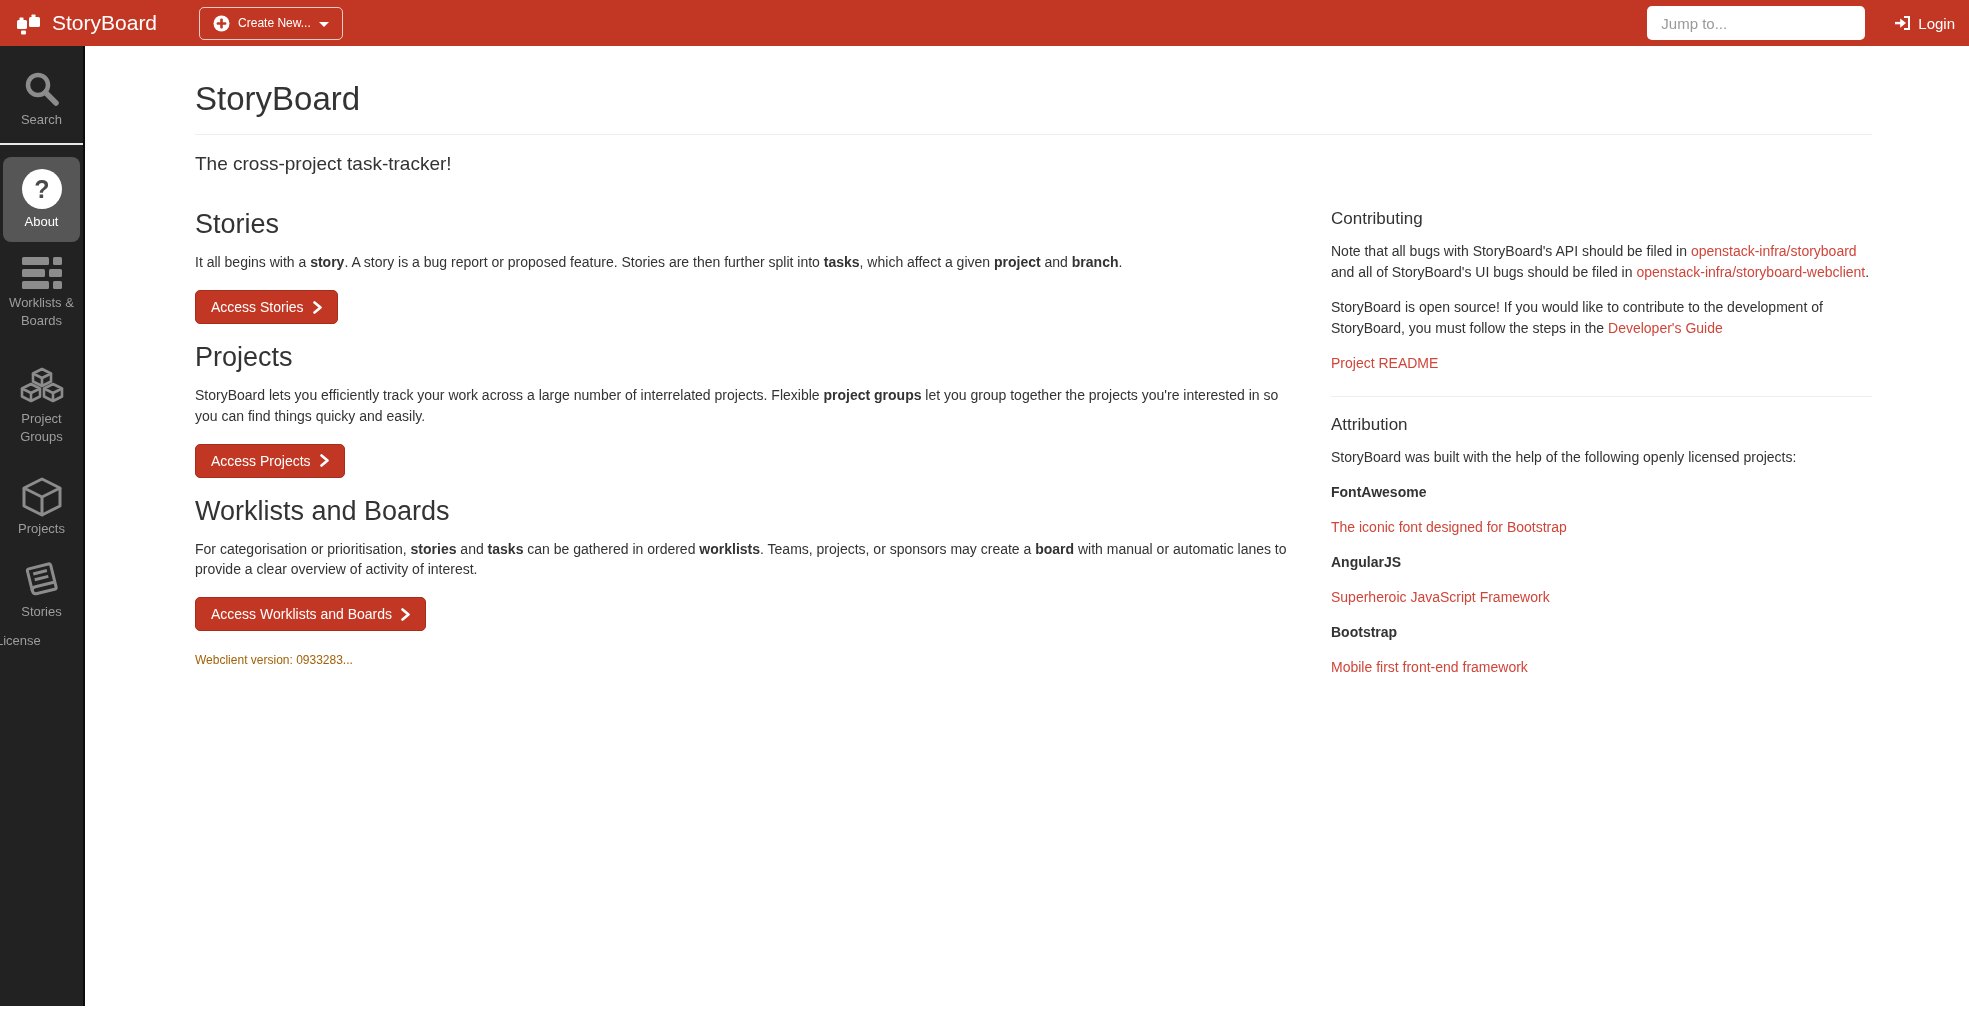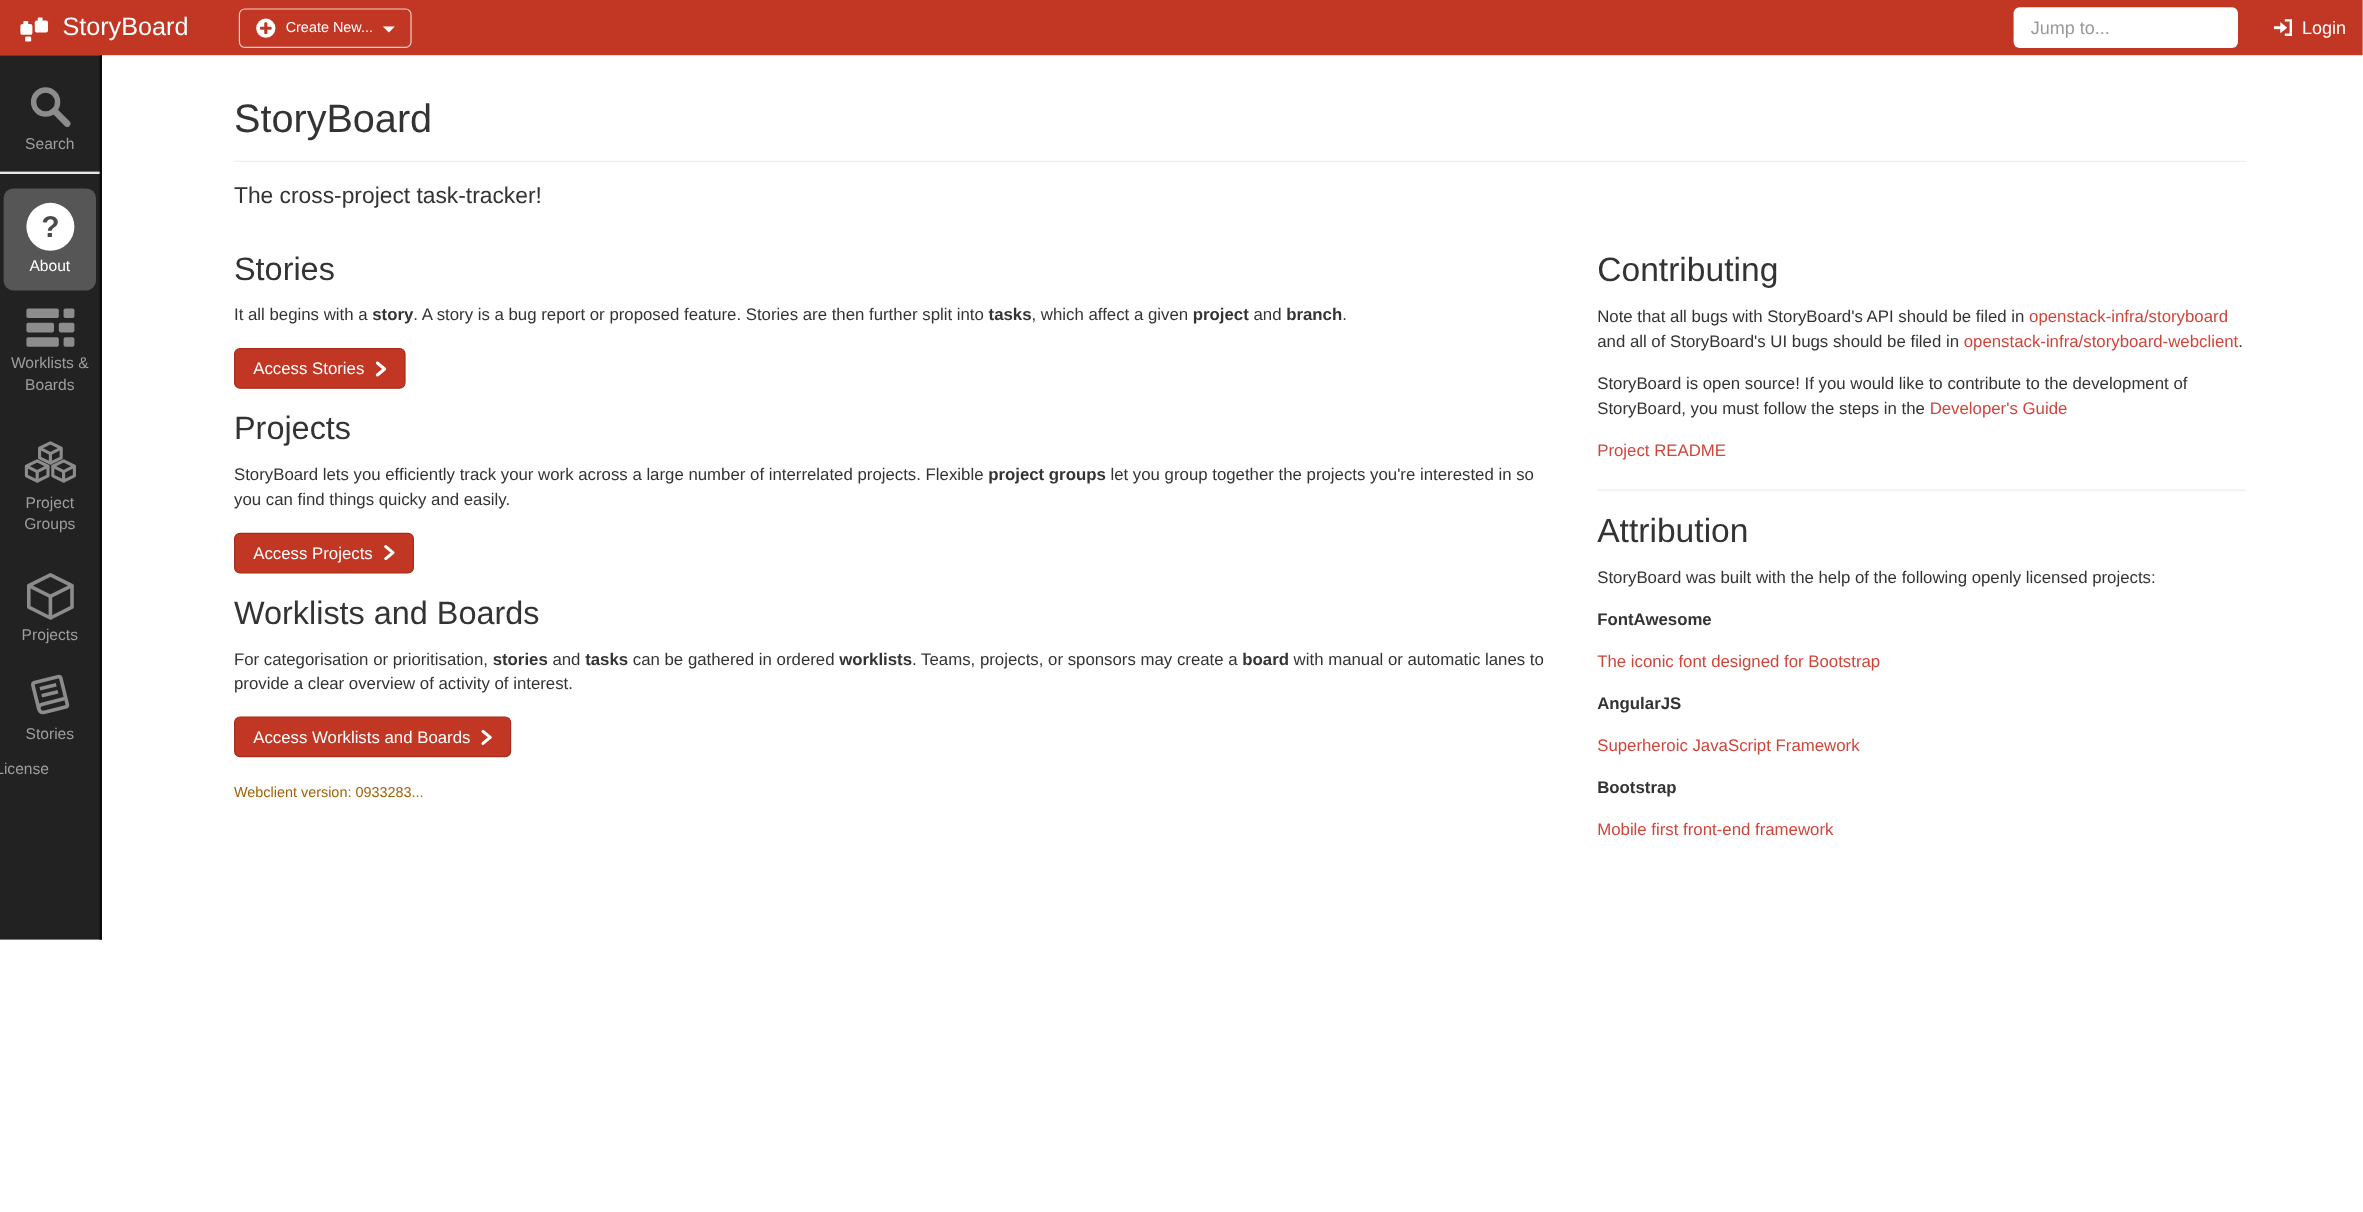--- a/index.html
+++ b/index.html
@@ -8,46 +8,46 @@
     font-family: "Liberation Sans", "DejaVu Sans", sans-serif;
     font-size: 14px; color:#333; background:#fff; overflow:hidden; position:relative;
   }
   
   .navbar { height:46px; background:#c23723; display:flex; align-items:center; padding:0 10px; color:#fff; }
   .brand { display:flex; align-items:center; gap:9px; font-size:21px; font-weight:500; color:#fff; margin-left:6px; cursor:pointer; }
   .create-btn { margin-left:42px; border:1px solid rgba(255,255,255,.75); border-radius:5px; padding:7px 13px;
     font-size:12px; display:flex; gap:8px; align-items:center; background:transparent; color:#fff; cursor:pointer; }
   .caret { width:0; height:0; border-left:5px solid transparent; border-right:5px solid transparent; border-top:5px solid #fff; margin-top:2px; }
   .nav-spacer { flex:1; }
-  .jump-input { width:187px; height:34px; border:none; border-radius:5px; padding:6px 14px; font-size:15px; color:#555; outline:none; }
+  .jump-input { width:218px; height:34px; border:none; border-radius:5px; padding:6px 14px; font-size:15px; color:#555; outline:none; }
   .jump-input::placeholder { color:#999; }
   .login { display:flex; align-items:center; gap:7px; margin-left:30px; margin-right:4px; font-size:15px; color:#ffffff; cursor:pointer; white-space:nowrap; }
   
-  .sidebar { position:absolute; left:0; top:46px; width:85px; height:737px; background:#222;
+  .sidebar { position:absolute; left:0; top:46px; width:85px; height:960px; background:#222;
     border-right:2px solid #0c0c0c; display:flex; flex-direction:column; align-items:center; padding-top:24px; }
   .side-item { display:flex; flex-direction:column; align-items:center; gap:3px; color:#9d9d9d;
     font-size:13px; text-align:center; line-height:1.35; width:100%; cursor:pointer; }
   .side-item .ic { color:#8c8c8c; }
   .divider { width:100%; height:2px; background:#e8e8e8; margin:14px 0 12px; }
   .active-tile { background:#565656; border-radius:8px; width:77px; padding:11px 0 12px; color:#fff; }
   .mt-worklists { margin-top:13px; }
   .mt-groups { margin-top:38px; }
   .mt-projects { margin-top:32px; }
   .mt-stories { margin-top:22px; }
   .license { align-self:flex-start; margin-left:-4px; color:#9d9d9d; font-size:13px; margin-top:13px; cursor:pointer; }
   
   .main { margin-left:87px; padding:20px 97px 0 108px; }
   h1.page-title { font-size:33px; font-weight:500; margin:14px 0 16px; }
   .head-rule { border:0; border-top:1px solid #eee; margin:0 0 18px; }
   .lead { font-size:19px; font-weight:300; margin-bottom:24px; color:#333; }
   .row { display:flex; }
   .col-left { width:1136px; padding-right:36px; }
   .col-right { flex:1; }
   h2 { font-size:27px; font-weight:500; margin:10px 0 12px; }
-  h3 { font-size:28px; font-weight:500; margin:10px 0 12px; }
+  h3 { font-size:17px; font-weight:500; margin:10px 0 12px; }
   .col-left p { line-height:1.45; margin-bottom:12px; }
   .col-right p { line-height:1.5; margin-bottom:14px; }
   .btn { display:inline-flex; align-items:center; gap:9px; background:#c23723; color:#fff; border:1px solid #a52d1c;
     border-radius:5px; padding:8px 15px; font-size:14px; margin:6px 0 8px; cursor:pointer; font-family:inherit; }
   .version { color:#a16207; font-size:12px; margin-top:14px; }
   a.red-link, .col-right a { color:#d0453a; text-decoration:none; cursor:pointer; }
   .proj-name { font-weight:bold; margin-bottom:10px; }
   .proj-link { margin-bottom:10px; }
   .col-right p.tight { margin-bottom:10px; }
   .col-right hr { border:0; border-top:1px solid #eee; margin:22px 0 18px; }

